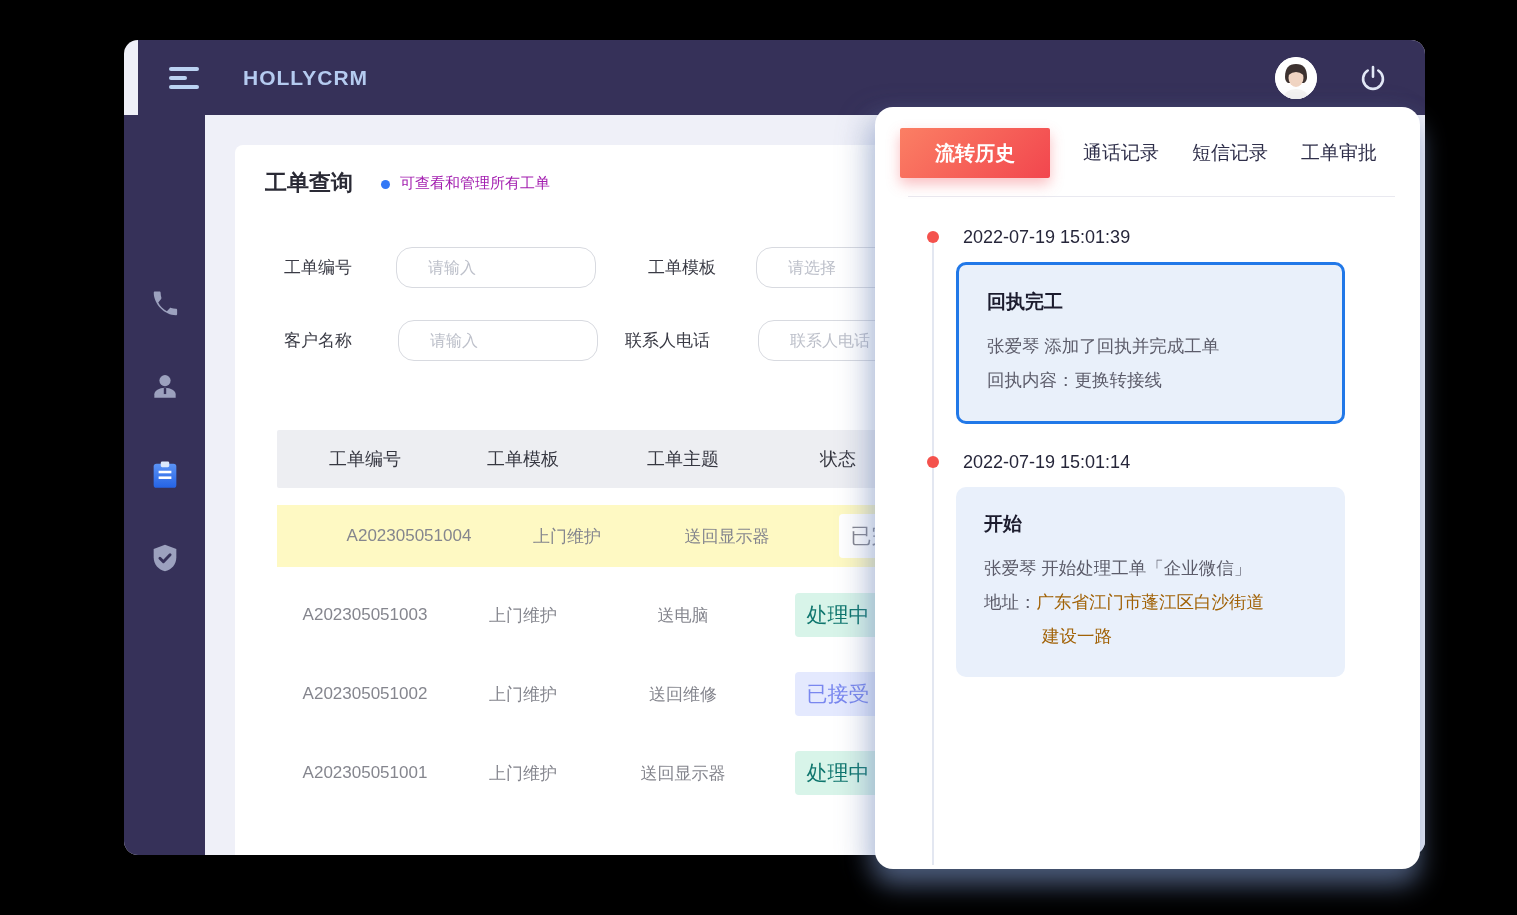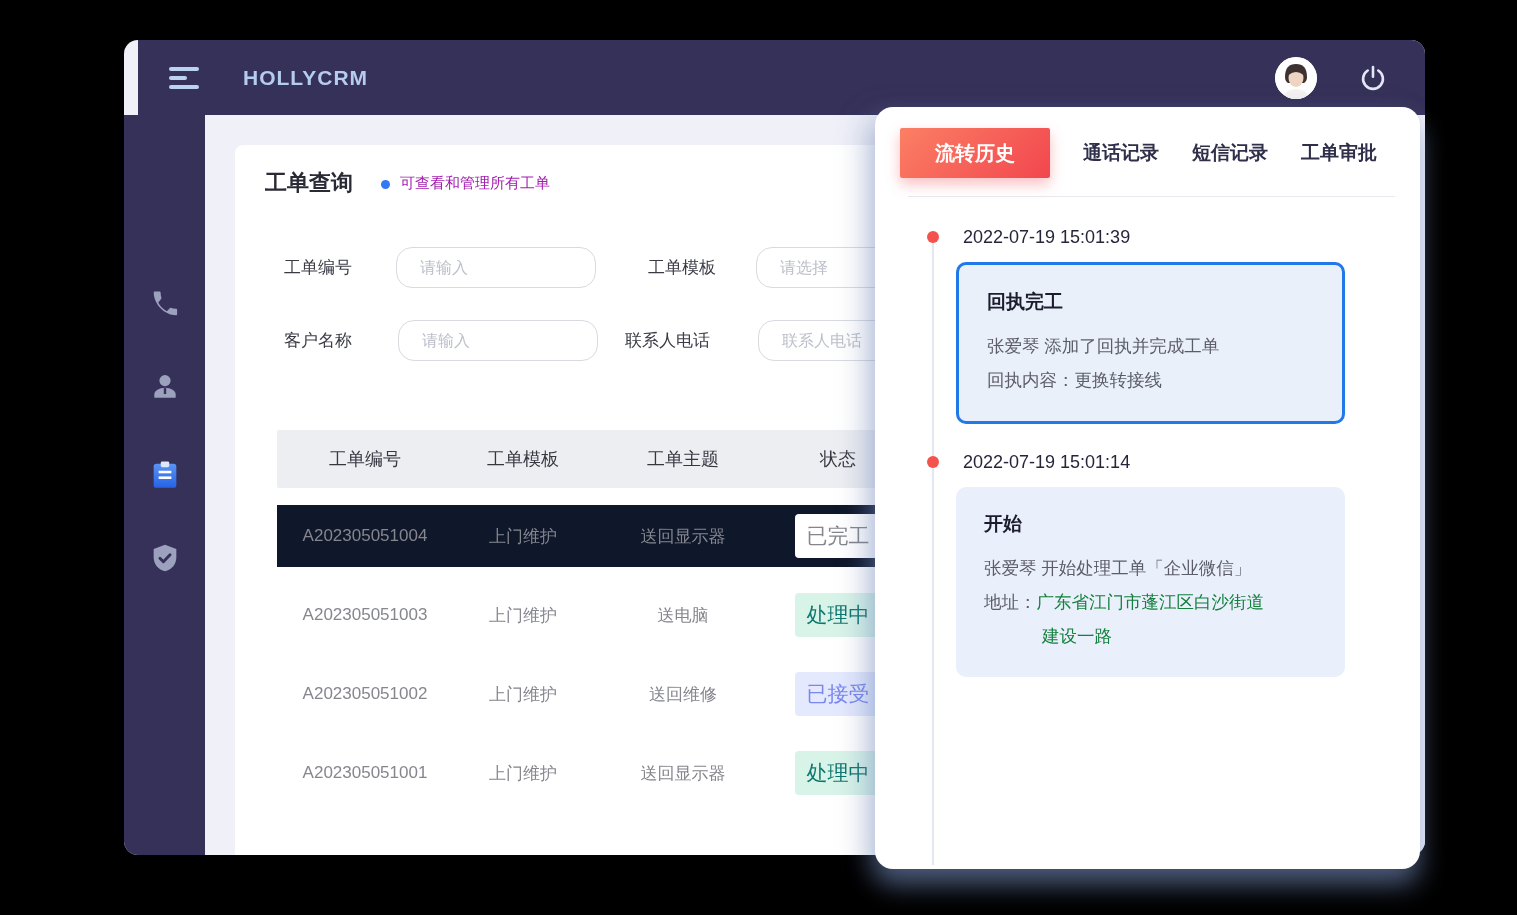--- a/index.html
+++ b/index.html
@@ -29,61 +29,61 @@
 
   
   .card { position:absolute; left:111px; top:105px; width:770px; height:795px;
     background:#fff; border-radius:8px; }
   .page-title { position:absolute; left:30px; top:23px; font-size:22px; font-weight:bold; color:#2A2A35; }
   .title-dot { position:absolute; left:146px; top:35px; width:9px; height:9px; border-radius:50%; background:#3378F6; }
   .page-subtitle { position:absolute; left:165px; top:29px; font-size:15px; color:#a21caf; }
 
   .f-label { position:absolute; font-size:17px; color:#3A3B45; line-height:41px; }
   .f-input { position:absolute; width:200px; height:41px; border:1px solid #D8DAE0; border-radius:16px;
-    padding:0 23px; font-size:16px; color:#444; background:#fff; outline:none;
+    padding:0 31px; font-size:16px; color:#444; background:#fff; outline:none;
     font-family:inherit; }
   .f-input::placeholder { color:#BDC0CA; }
   .f-input.wide { width:238px; }
 
   
   .table { position:absolute; left:42px; top:285px; width:640px; }
   .thead { display:flex; height:58px; align-items:center; background:#EDEEF2; border-radius:2px;
     font-size:18px; color:#363741; font-weight:500; }
   .trow { display:flex; height:62px; align-items:center; margin-top:17px; font-size:17px;
     color:#85868E; background:#fff; cursor:pointer; }
-  .trow.hl { background:#0f172a; }
+  .trow.hl { background:#fef9c3;padding-left:44px; }
   .thead > span, .trow > span { text-align:center; }
   .c1 { flex:0 0 176px; } .c2 { flex:0 0 140px; } .c3 { flex:0 0 180px; } .c4 { flex:0 0 130px; }
   .badge { display:inline-block; min-width:86px; padding:8px 10px; border-radius:4px; font-size:21px; }
   .badge.done { background:#FFFFFF; color:#84858E; }
   .badge.processing { background:#D8F4E9; color:#0f766e; }
   .badge.accepted { background:#E4E9FE; color:#7987EF; }
 
   
   .panel { position:absolute; left:875px; top:107px; width:545px; height:762px; background:#fff;
     border-radius:18px; box-shadow:0 16px 26px rgba(123,150,198,.55), -12px 6px 30px rgba(90,110,160,.22);
     overflow:hidden; }
   .tabs { display:flex; align-items:center; gap:33px; padding:21px 0 0 25px; }
   .tab-active { width:150px; height:50px; border-radius:2px; color:#fff; font-size:20px; font-weight:bold;
     display:flex; align-items:center; justify-content:center; cursor:pointer;
     background:linear-gradient(135deg,#FB7F64 0%,#F2464E 100%);
     box-shadow:0 6px 14px rgba(242,70,78,.35); }
-  .tab { font-size:19px; color:#2F2F4A; font-weight:700; cursor:pointer; }
+  .tab { font-size:19px; color:#2F2F4A; font-weight:400; cursor:pointer; }
   .tab-divider { height:1px; background:#E9E9F0; margin:18px 25px 0 33px; }
 
   .timeline { position:relative; margin-top:28px; height:640px; overflow:hidden; }
   .tl-line { position:absolute; left:57px; top:14px; bottom:-10px; width:2px; background:#E3E7F1; }
   .entry { position:relative; margin-bottom:26px; }
   .ts-row { position:relative; padding-left:88px; font-size:18px; color:#26263A; height:24px; line-height:24px; }
   .ts-dot { position:absolute; left:52px; top:6px; width:12px; height:12px; border-radius:50%; background:#F4524D; }
   .t-card { margin:13px 0 0 81px; width:389px; background:#E9F0FB; border-radius:10px; padding:24px 28px; }
   .t-card.hl { border:3px solid #2178E8; background:#E9F0FA; }
   .t-title { font-size:19px; font-weight:bold; color:#1C1C2E; margin-bottom:14px;font-family:Liberation Mono, monospace; }
   .t-line { font-size:17.5px; color:#5C5C6A; line-height:34px; }
-  .t-line .link { color:#15803d; cursor:pointer; }
+  .t-line .link { color:#a16207; cursor:pointer; }
   .t-line.indent { padding-left:58px; }
 
   .icon-svg { display:block; }
 </style>
 </head>
 <body>
 
 <div class="window">
   <div class="topbar">
     <div class="hamburger">

